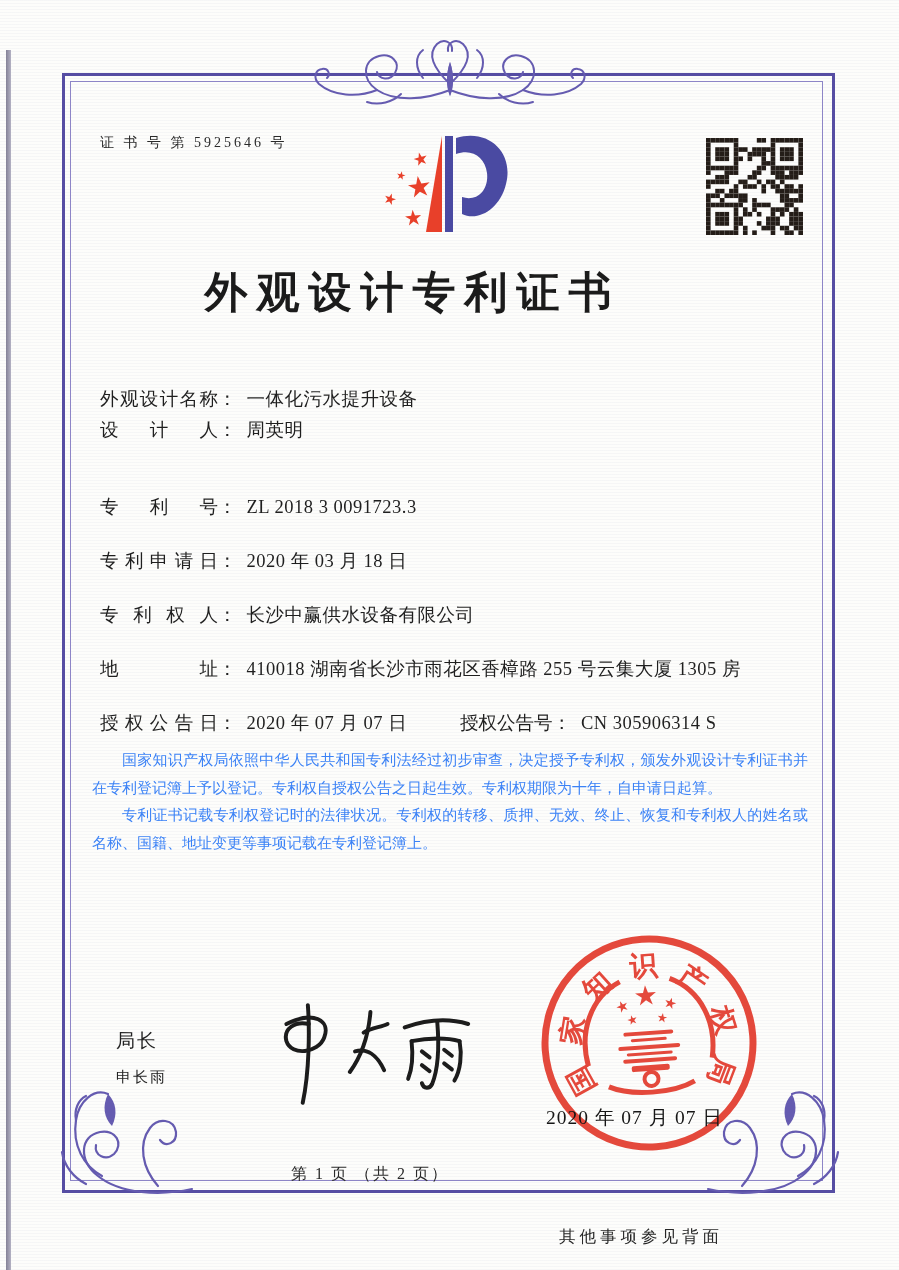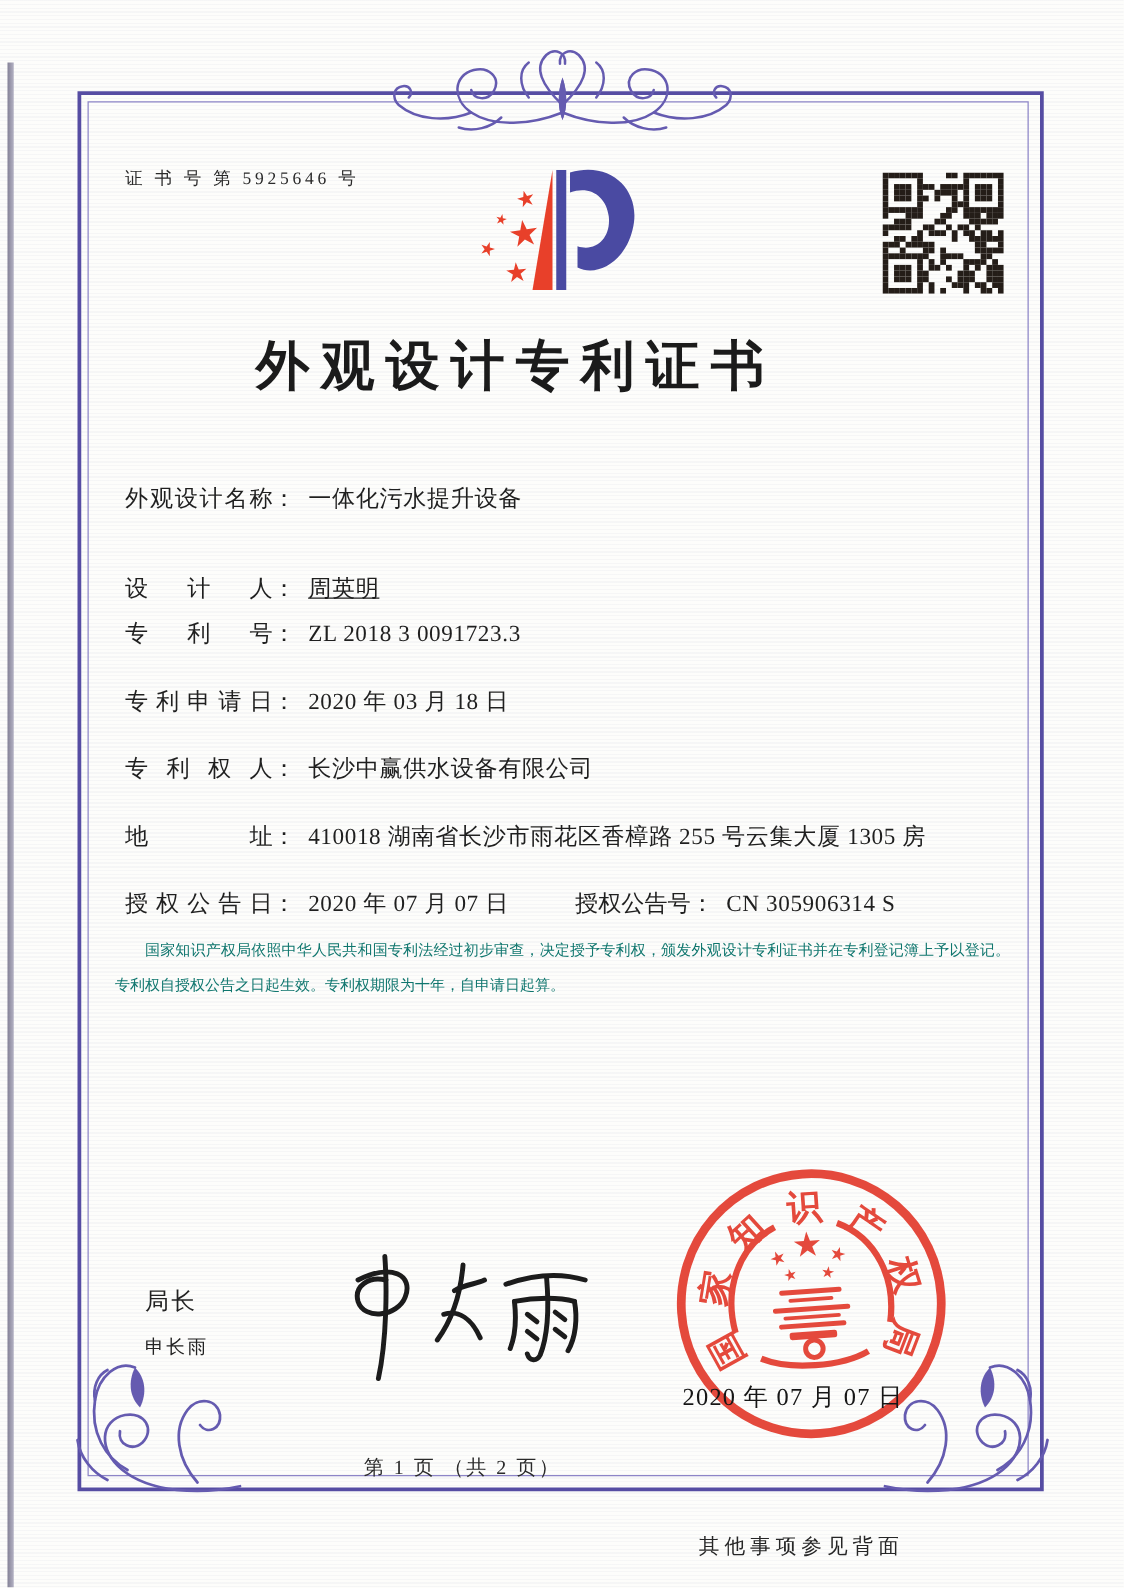--- a/index.html
+++ b/index.html
@@ -25,21 +25,21 @@
   .qr{position:absolute;left:706px;top:138px;}
   .doc-title{position:absolute;left:0;top:264px;width:825px;text-align:center;
     font-size:43px;font-weight:bold;letter-spacing:9px;color:#1b1b1b;}
   .frow{position:absolute;left:100px;font-size:18.5px;white-space:nowrap;color:#1f1f1f;}
   .flabel{display:inline-block;width:118px;text-align:justify;text-align-last:justify;
     text-justify:inter-character;vertical-align:bottom;}
   .fcolon{display:inline-block;margin-right:10px;}
   .fval{letter-spacing:0.5px;}
   .frow .second{position:absolute;left:360px;top:0;}
   .body-text{position:absolute;left:92px;top:747px;width:716px;
-    font-size:12px;line-height:27.5px;text-align:justify;color:#0f766e;}
+    font-size:15px;line-height:27.5px;text-align:justify;color:#3b82f6;}
   .body-text p{margin:0;text-indent:2em;}
   .issuer-title{position:absolute;left:116px;top:1028px;font-size:19px;letter-spacing:2px;}
   .issuer-name{position:absolute;left:116px;top:1068px;font-size:15px;letter-spacing:2px;}
   .signature{position:absolute;left:235px;top:998px;}
   .seal{position:absolute;left:538px;top:932px;}
   .seal-date{position:absolute;left:546px;top:1104px;font-size:19.5px;letter-spacing:1px;color:#161616;}
   .page-info{position:absolute;left:0;top:1164px;width:740px;text-align:center;
     font-size:16px;letter-spacing:2px;color:#2a2a2a;}
   .back-note{position:absolute;left:0;top:1226px;width:723px;text-align:right;
     font-size:16.5px;letter-spacing:4px;color:#262626;}
@@ -356,21 +356,21 @@
       <rect x="82.80" y="92.00" width="4.6" height="4.6"></rect>
       <rect x="92.00" y="92.00" width="4.6" height="4.6"></rect>
     </g>
 </svg>
 
 <div class="doc-title">外观设计专利证书</div>
 
 <div class="frow" style="top:386px;">
   <span class="flabel">外观设计名称</span><span class="fcolon">：</span><span class="fval">一体化污水提升设备</span>
 </div>
-<div class="frow" style="top:458px;text-decoration:underline;">
+<div class="frow" style="top:417px;">
   <span class="flabel">设计人</span><span class="fcolon">：</span><span class="fval">周英明</span>
 </div>
 <div class="frow" style="top:494px;">
   <span class="flabel">专利号</span><span class="fcolon">：</span><span class="fval">ZL 2018 3 0091723.3</span>
 </div>
 <div class="frow" style="top:548px;">
   <span class="flabel">专利申请日</span><span class="fcolon">：</span><span class="fval">2020 年 03 月 18 日</span>
 </div>
 <div class="frow" style="top:602px;">
   <span class="flabel">专利权人</span><span class="fcolon">：</span><span class="fval">长沙中赢供水设备有限公司</span>
@@ -378,20 +378,21 @@
 <div class="frow" style="top:656px;">
   <span class="flabel">地址</span><span class="fcolon">：</span><span class="fval">410018 湖南省长沙市雨花区香樟路 255 号云集大厦 1305 房</span>
 </div>
 <div class="frow" style="top:710px;">
   <span class="flabel">授权公告日</span><span class="fcolon">：</span><span class="fval">2020 年 07 月 07 日</span>
   <span class="second"><span>授权公告号</span><span class="fcolon">：</span><span class="fval">CN 305906314 S</span></span>
 </div>
 
 <div class="body-text">
   <p>国家知识产权局依照中华人民共和国专利法经过初步审查，决定授予专利权，颁发外观设计专利证书并在专利登记簿上予以登记。专利权自授权公告之日起生效。专利权期限为十年，自申请日起算。</p>
+  <p>专利证书记载专利权登记时的法律状况。专利权的转移、质押、无效、终止、恢复和专利权人的姓名或名称、国籍、地址变更等事项记载在专利登记簿上。</p>
 </div>
 
 <div class="issuer-title">局长</div>
 <div class="issuer-name">申长雨</div>
 
 <svg class="signature" width="240" height="112" viewBox="0 0 280 130">
   <g fill="none" stroke="#1c1c1c" stroke-width="4.6" stroke-linecap="round" stroke-linejoin="round">
     <path d="M85,8 C87,35 87,85 79,122"></path>
     <path d="M60,30 C92,14 112,26 104,46 C97,64 66,68 60,50 C56,36 70,26 86,30"></path>
     <path d="M158,16 C156,40 150,64 134,86"></path>

